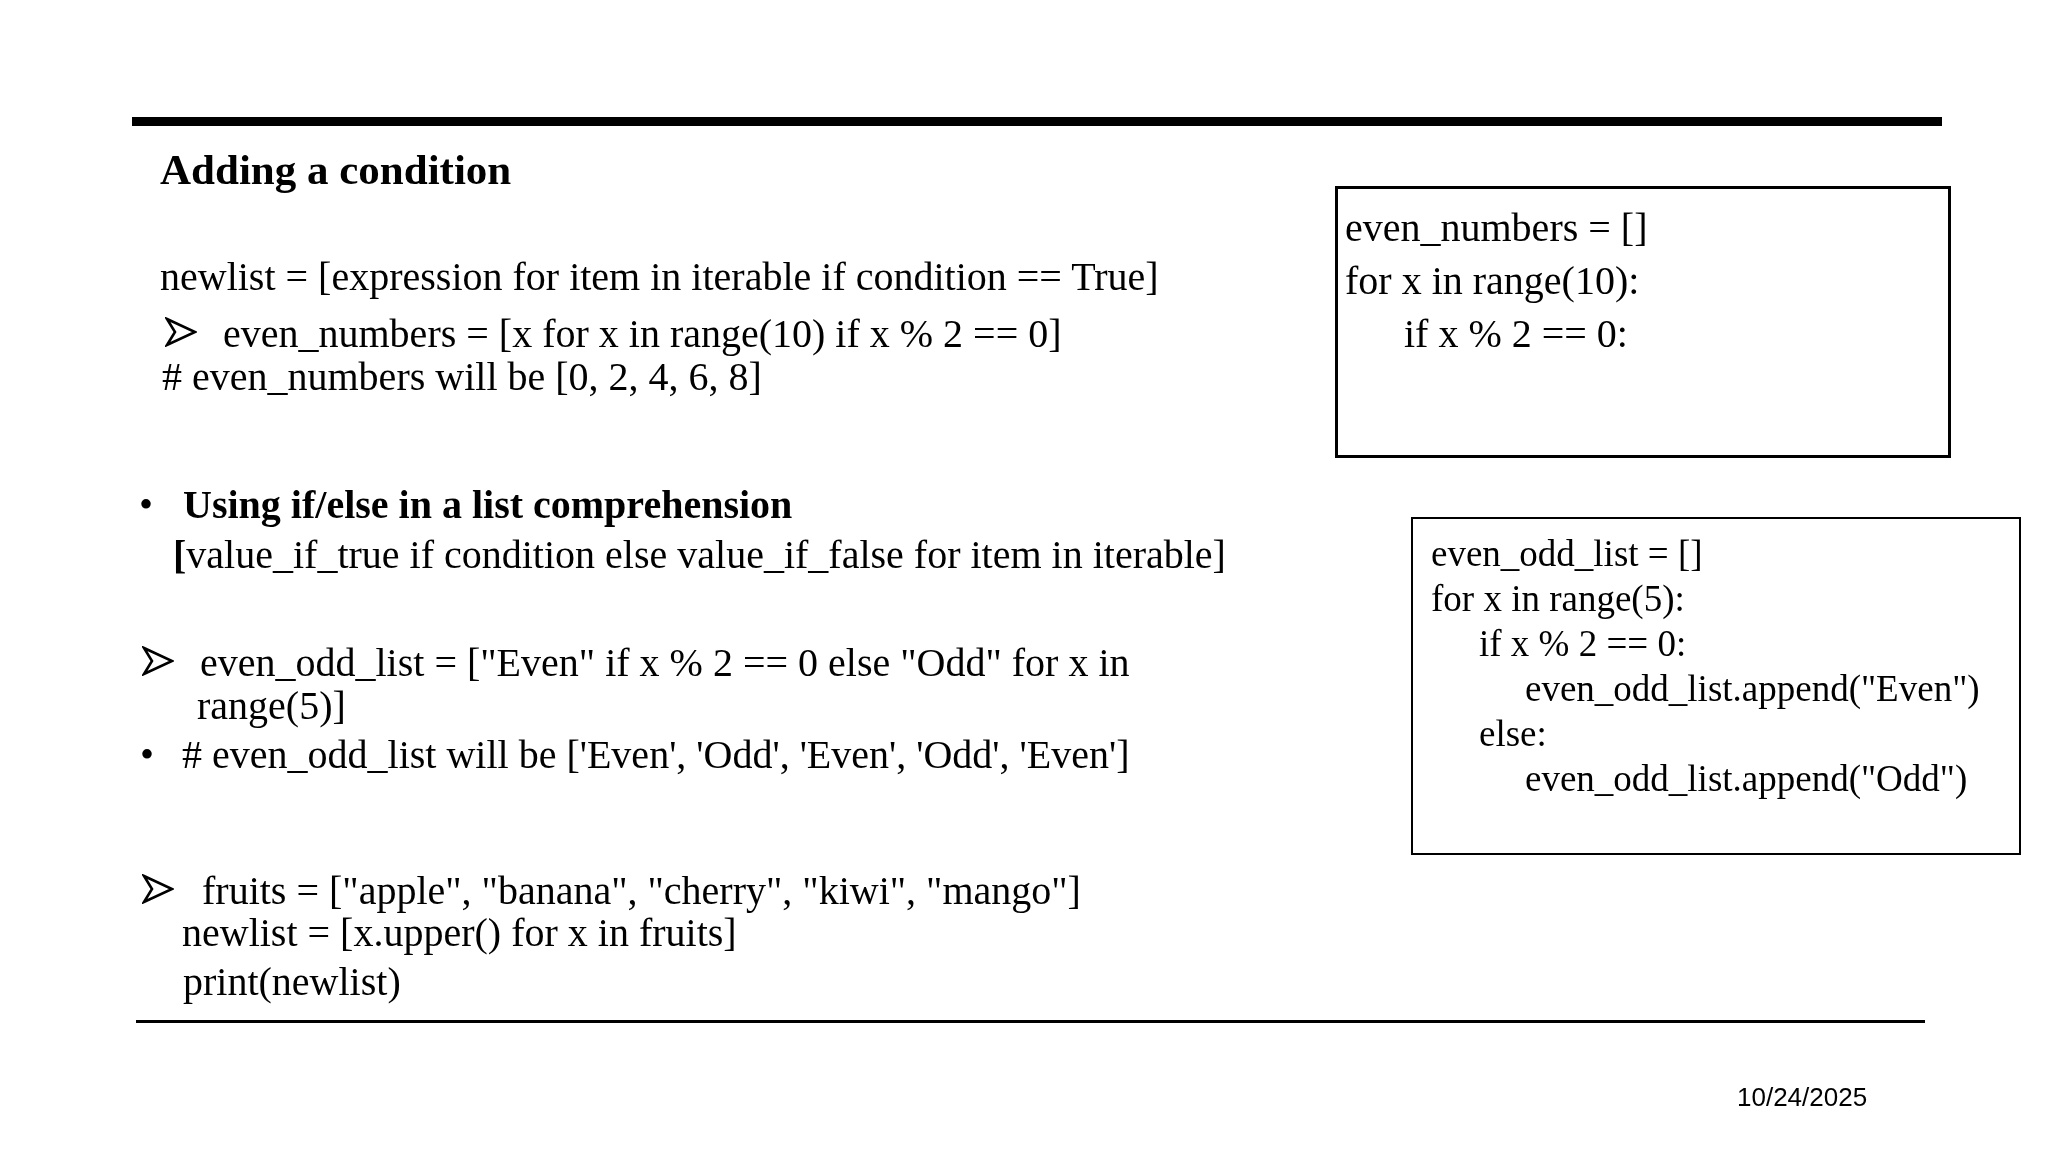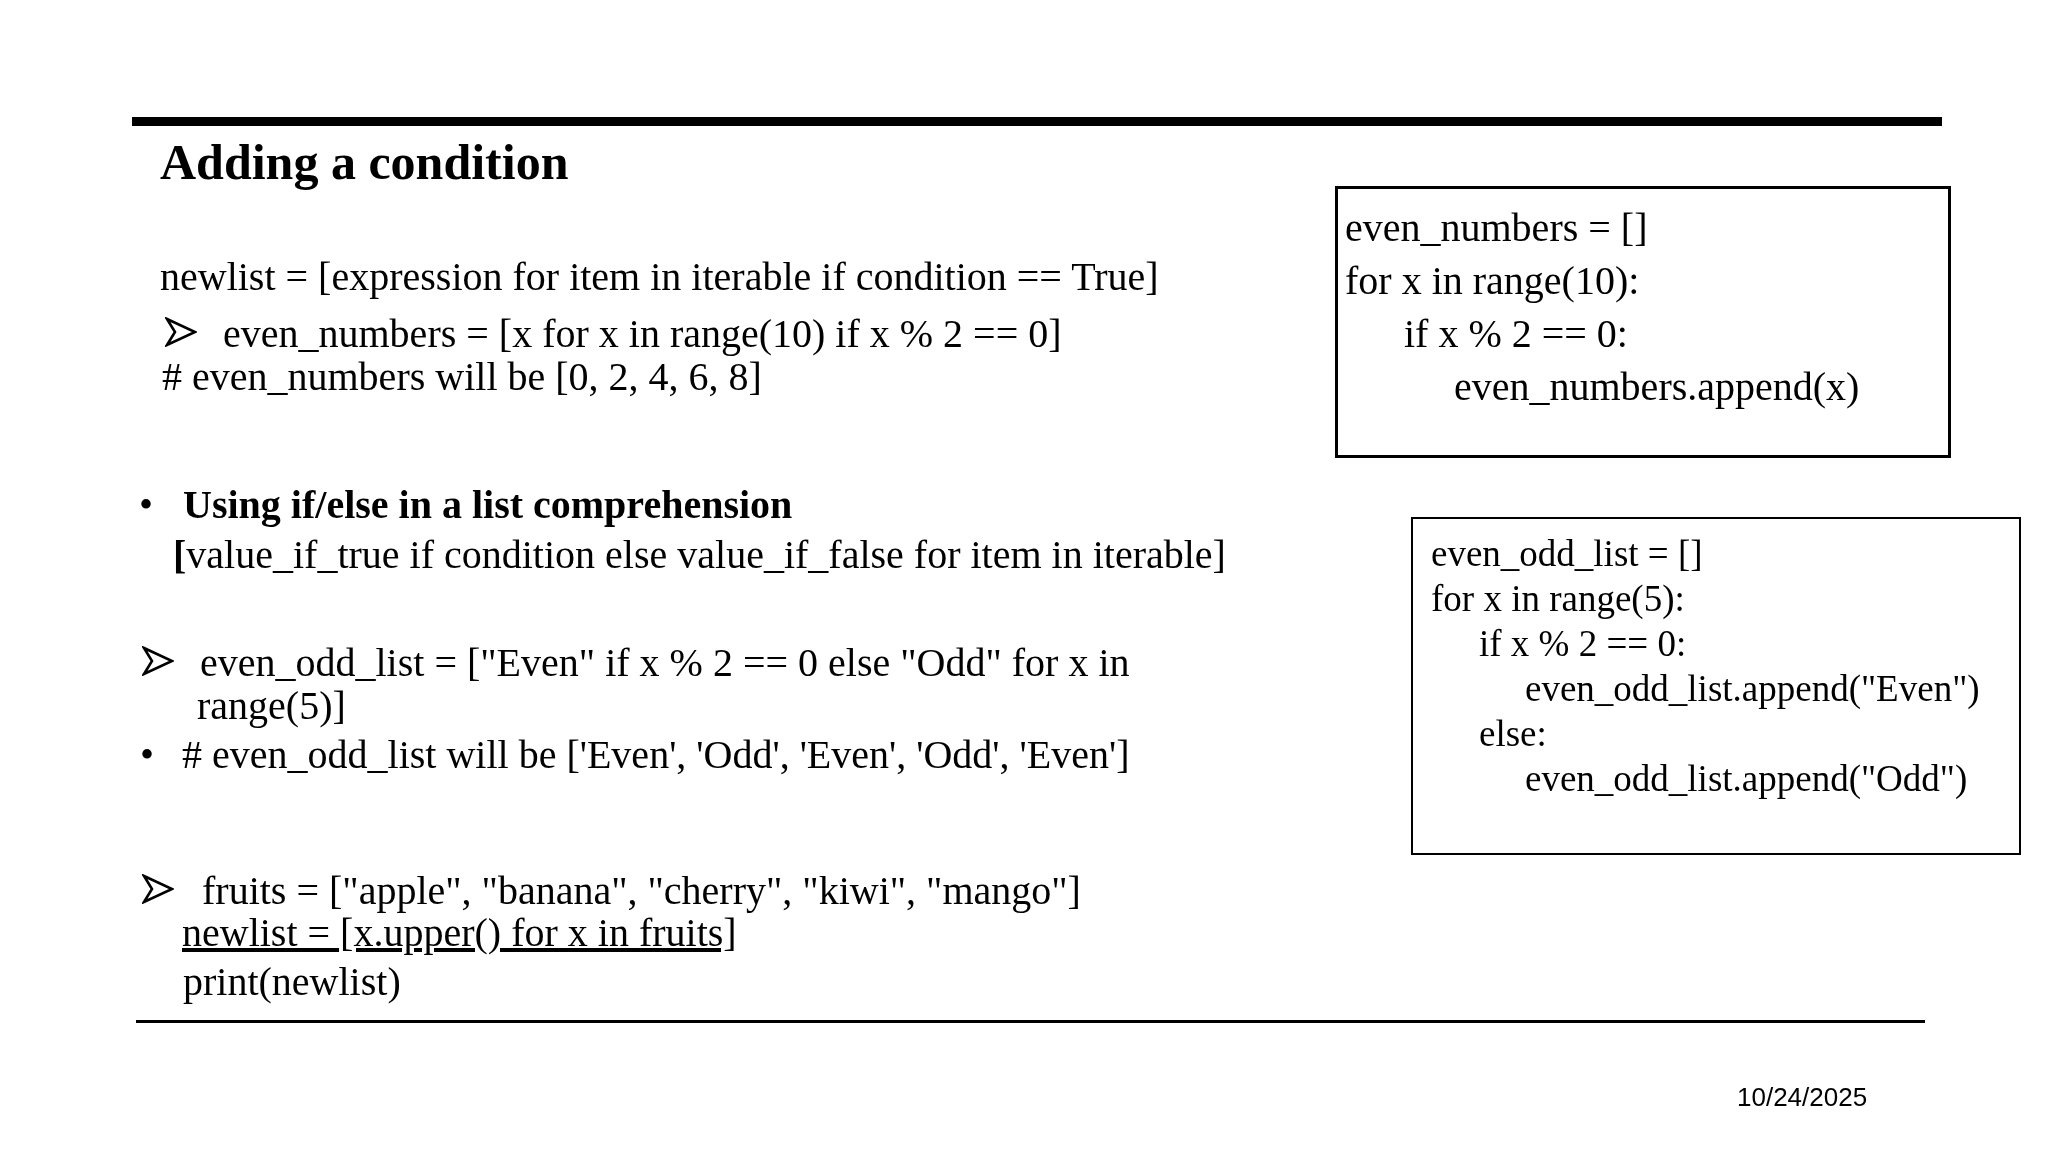--- a/index.html
+++ b/index.html
@@ -20,31 +20,31 @@
     font-size:40px;
     line-height:1.2;
     white-space:nowrap;
   }
   .bold{font-weight:bold;}
 
   .bullet-line{display:flex;align-items:flex-end;}
   .arrow-glyph{flex:0 0 auto;margin-top:8px;}
   .dot-glyph{flex:0 0 auto;}
 
-  .title{left:160px;top:132px;font-size:50px;}
+  .title{left:160px;top:144px;font-size:43px;}
   .intro{left:160px;top:221px;margin-top:32px;}
   .ln-even-numbers{left:165px;top:302px;gap:26px;}
   .ln-even-numbers-comment{left:162px;top:353px;}
   .ln-ifelse-heading{left:139px;top:481px;gap:30px;}
   .ln-ifelse-syntax{left:173px;top:531px;}
   .ln-even-odd-1{left:142px;top:631px;gap:26px;}
   .ln-even-odd-2{left:197px;top:682px;}
   .ln-even-odd-comment{left:140px;top:731px;gap:28px;}
   .ln-fruits-1{left:142px;top:859px;gap:28px;}
-  .ln-fruits-2{left:182px;top:909px;text-decoration:underline;}
+  .ln-fruits-2{left:182px;top:909px;}
   .ln-fruits-3{left:183px;top:958px;}
 
   .code-box{
     position:absolute;
     border:3px solid #000;
     background:#ffffff;
     box-sizing:border-box;
   }
   .code-box-1{left:1335px;top:186px;width:616px;height:272px;}
   .code-box-2{left:1411px;top:517px;width:610px;height:338px;border-width:2px;}
@@ -119,21 +119,20 @@
     <span>fruits = ["apple", "banana", "cherry", "kiwi", "mango"]</span>
   </div>
 
   <div class="line ln-fruits-2">newlist = [x.upper() for x in fruits]</div>
   <div class="line ln-fruits-3">print(newlist)</div>
 
   <div class="code-box code-box-1">
     <div class="code-line ind0">even_numbers = []</div>
     <div class="code-line ind0">for x in range(10):</div>
     <div class="code-line ind1">if x % 2 == 0:</div>
-    <div class="code-line ind2">even_numbers.append(x)</div>
   </div>
 
   <div class="code-box code-box-2">
     <div class="code-line ind0">even_odd_list = []</div>
     <div class="code-line ind0">for x in range(5):</div>
     <div class="code-line ind1">if x % 2 == 0:</div>
     <div class="code-line ind2">even_odd_list.append("Even")</div>
     <div class="code-line ind1">else:</div>
     <div class="code-line ind2">even_odd_list.append("Odd")</div>
   </div>

